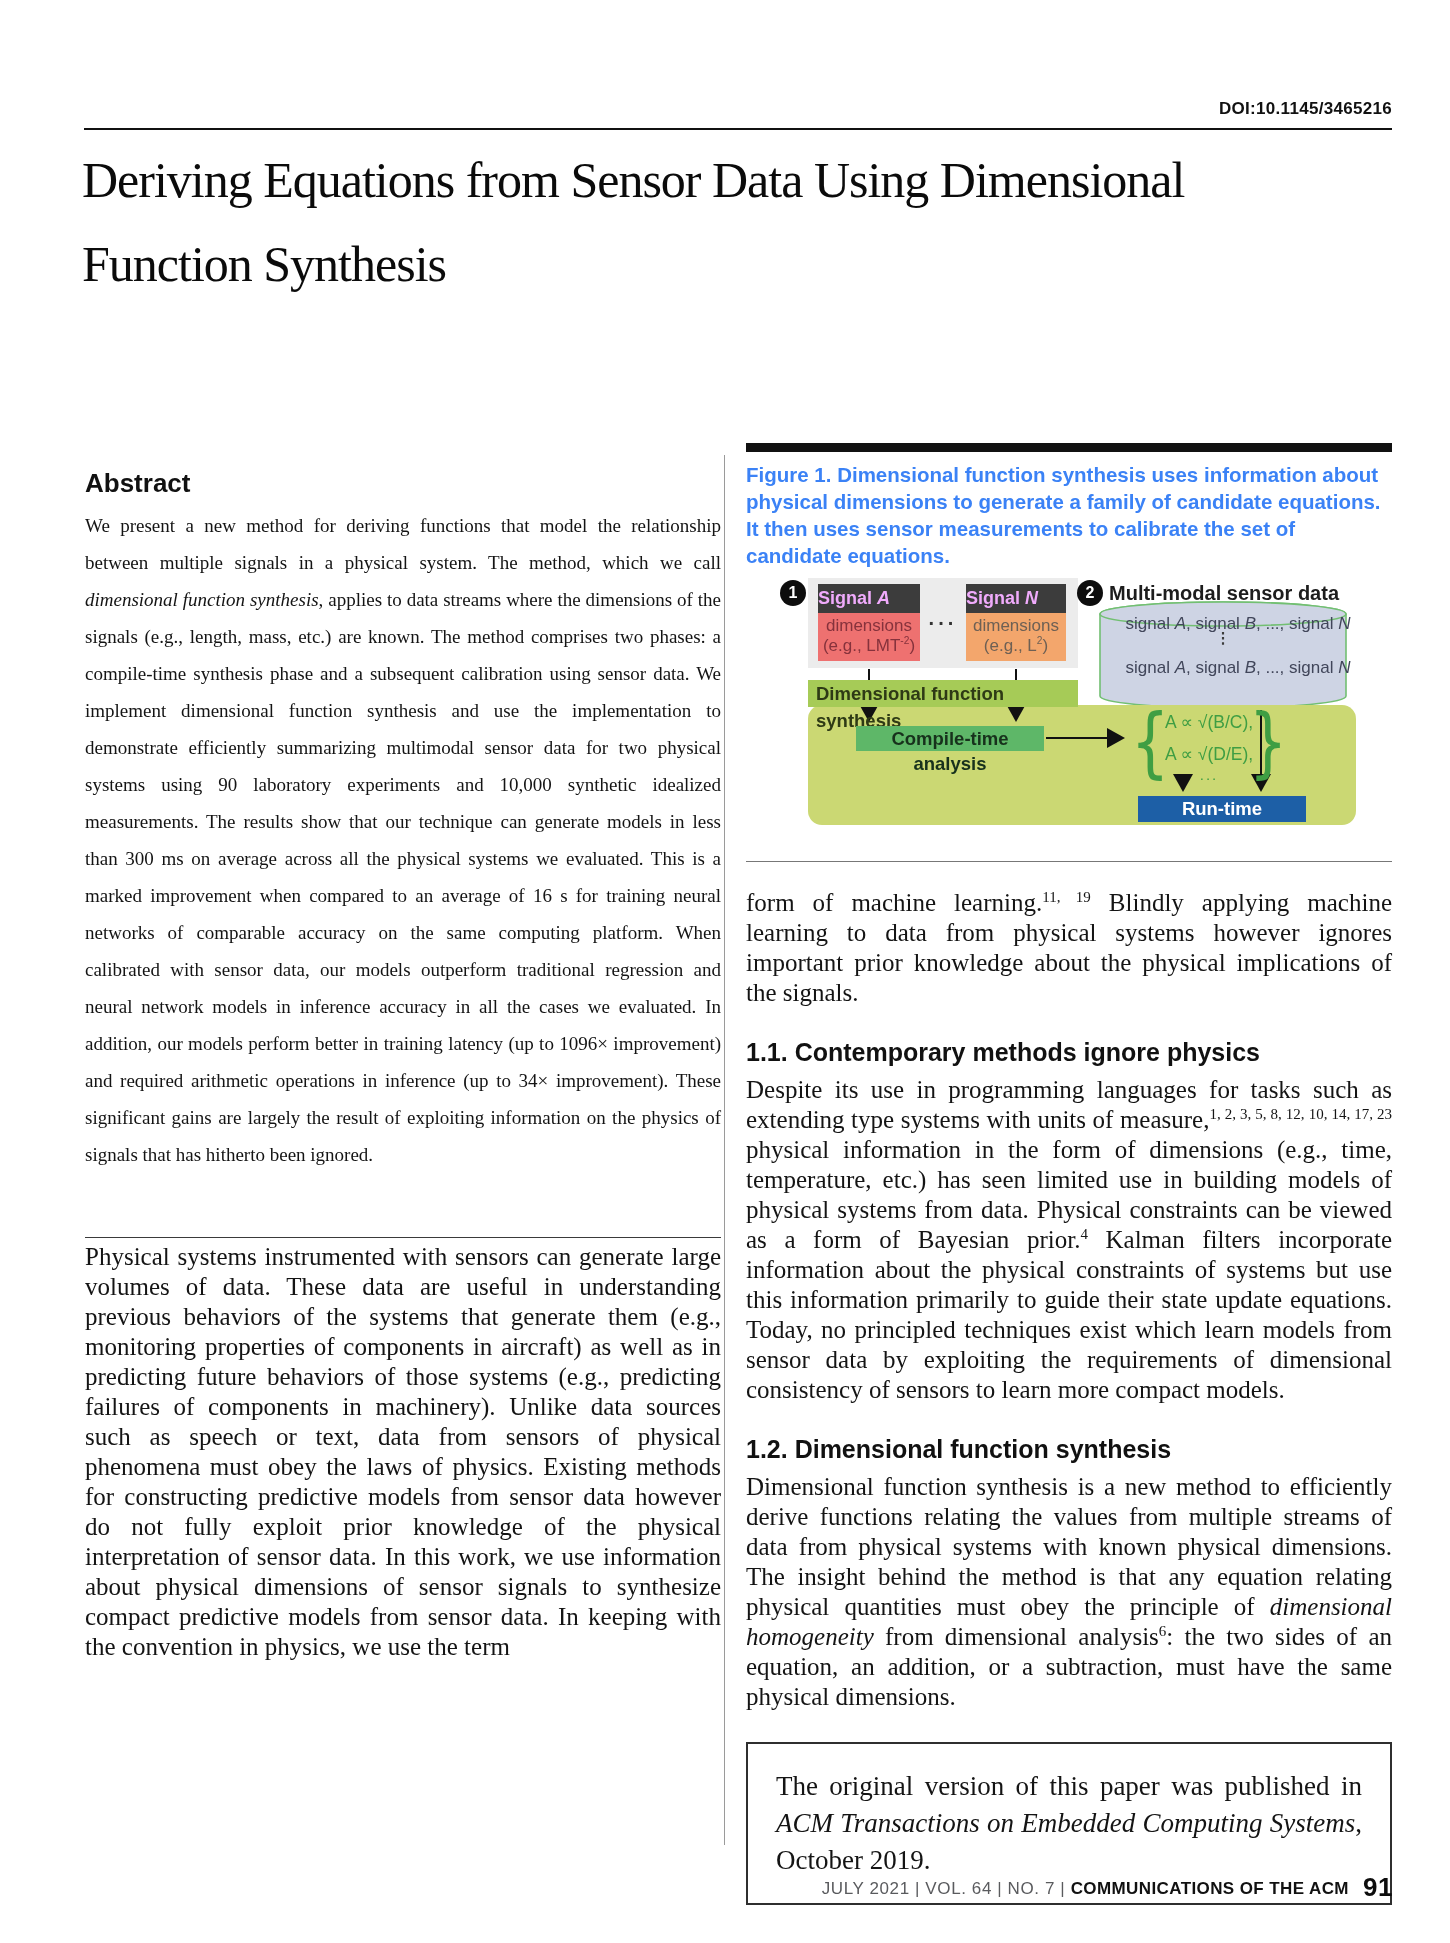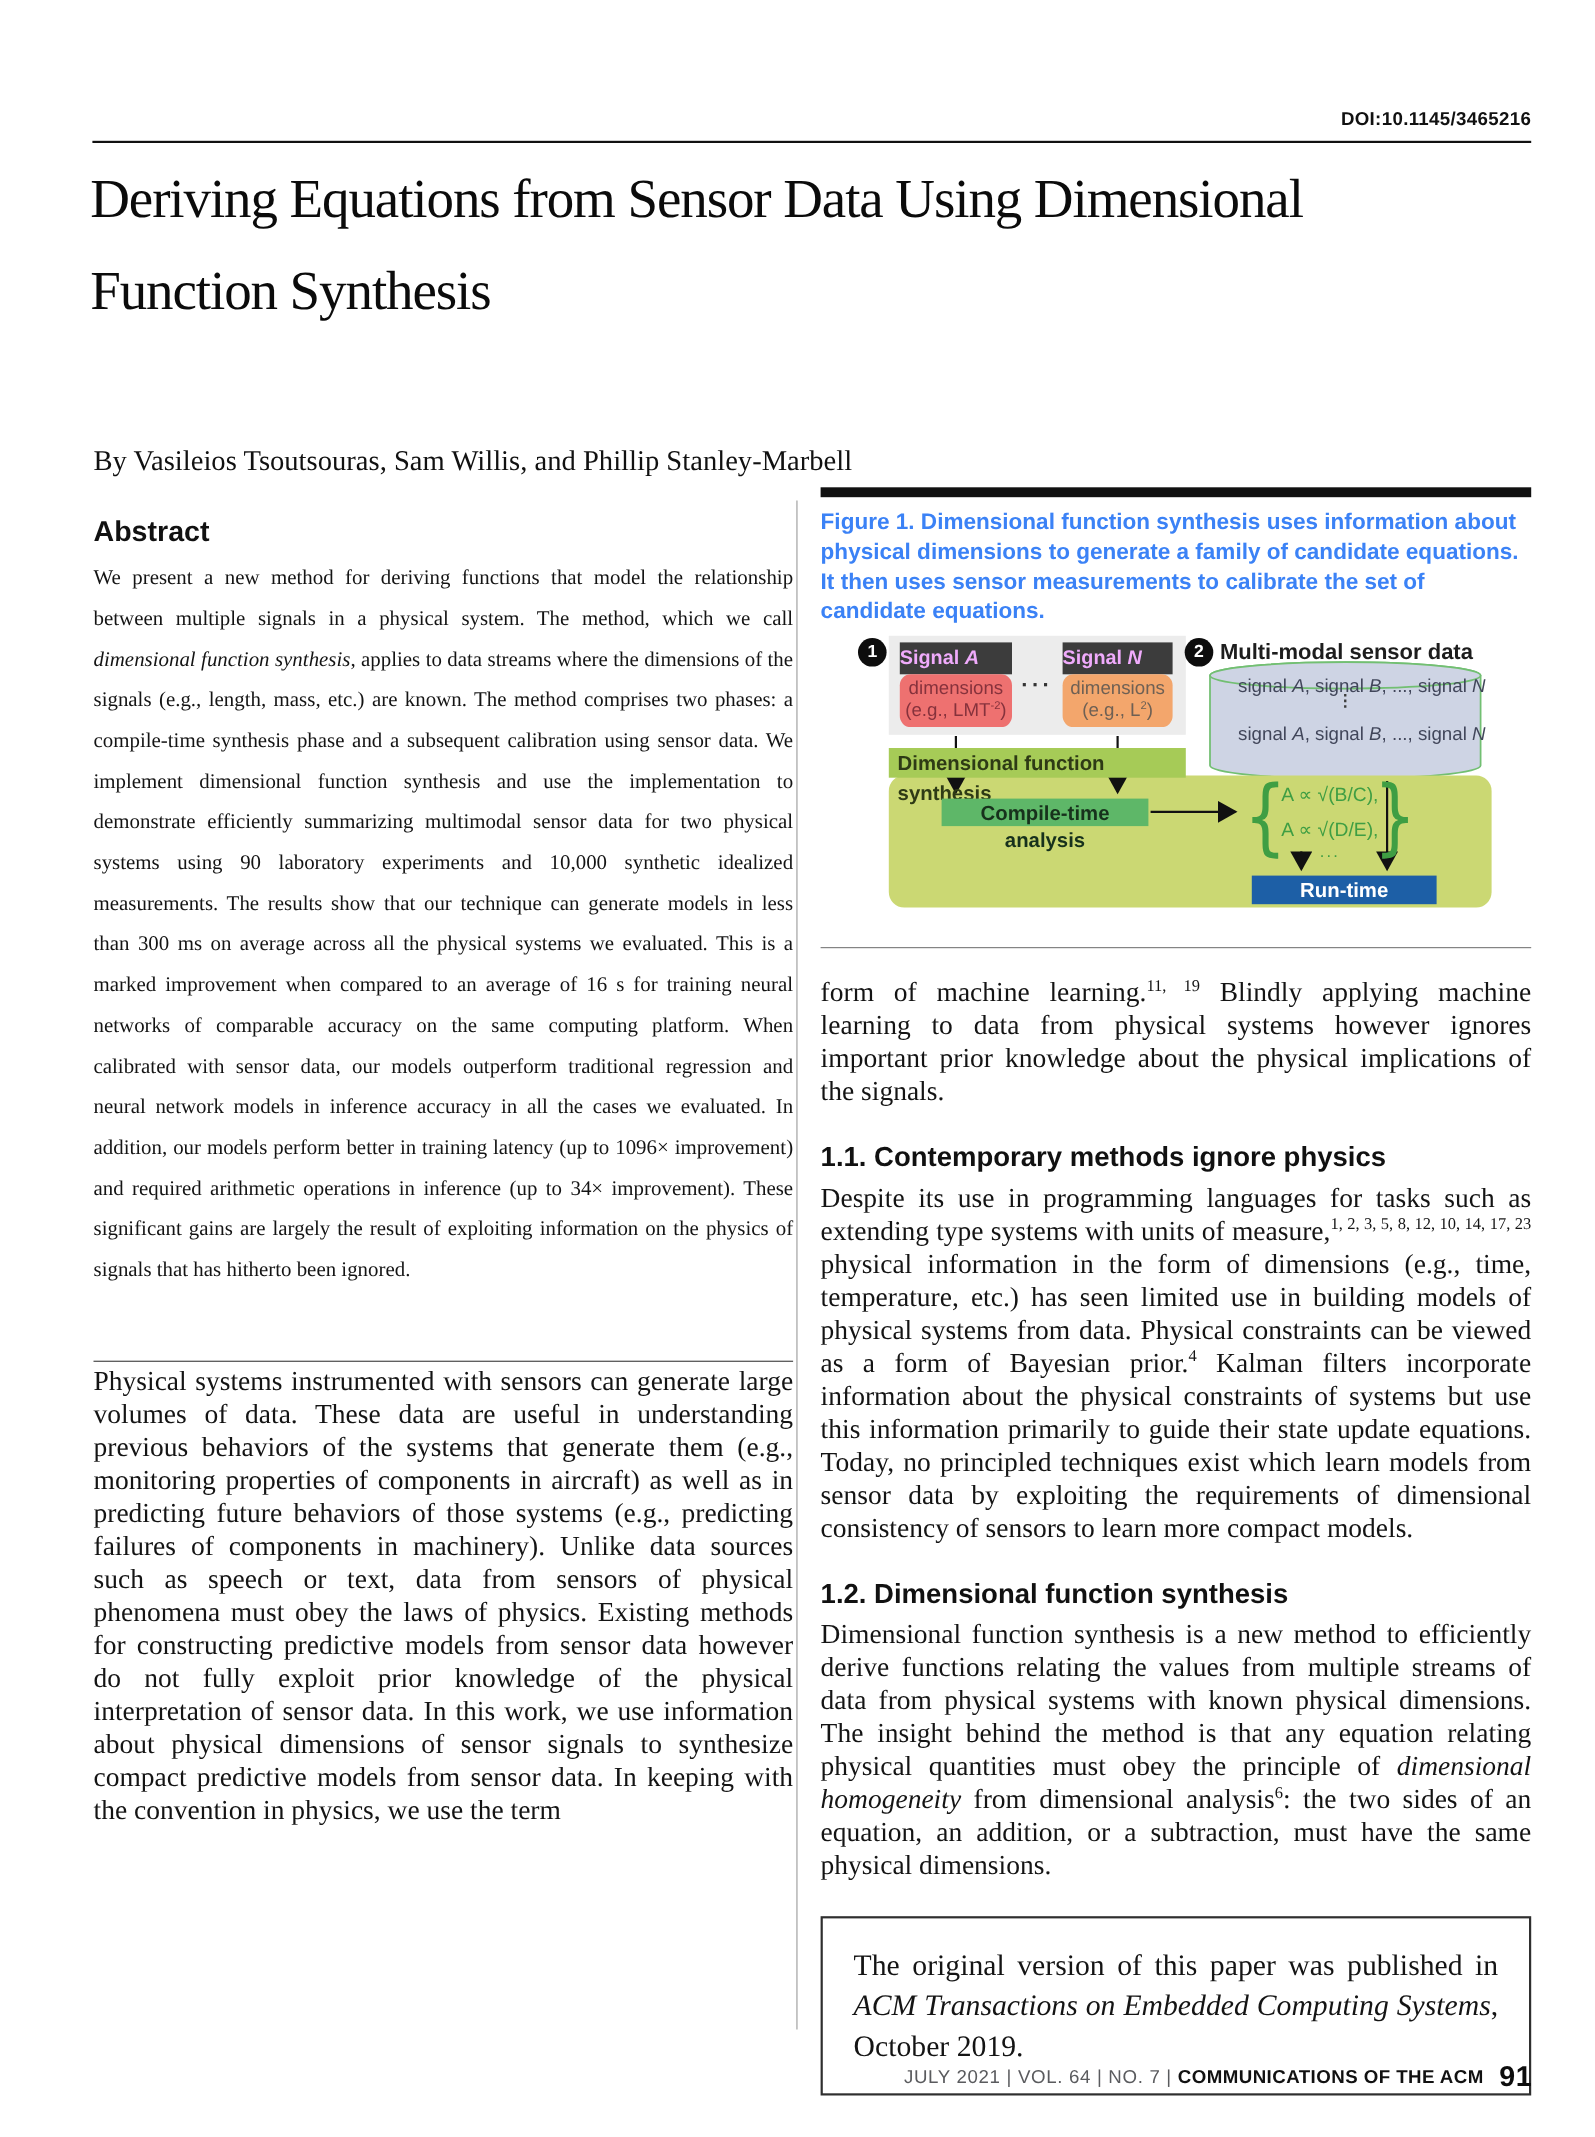--- a/index.html
+++ b/index.html
@@ -44,21 +44,21 @@
   .badge{position:absolute;width:26px;height:26px;border-radius:50%;background:#0d0d0d;
          color:#fff;font-weight:bold;font-size:16px;text-align:center;line-height:26px;z-index:3;}
   .b1{left:34px;top:6px;}
   .b2{left:331px;top:6px;}
   .gray-panel{position:absolute;left:62px;top:4px;width:270px;height:90px;background:#ececec;}
   .sig{position:absolute;top:6px;}
   .sigA{left:10px;width:102px;}
   .sigN{left:158px;width:100px;}
   .sig-head{background:#3c3c3c;color:#f0abfc;font-weight:bold;font-size:18px;text-align:left;
             padding:4px 0;}
-  .sig-body{font-size:17px;line-height:20px;text-align:center;padding:3px 0 5px 0;border-radius:10px;}
+  .sig-body{font-size:17px;line-height:20px;text-align:center;padding:3px 0 5px 0;}
   .sig-body.a{background:#ee7170;color:#86323c;}
   .sig-body.n{background:#f3a66c;color:#6e6054;}
   .dots{position:absolute;left:112px;top:34px;width:46px;text-align:center;
         font-weight:bold;font-size:20px;letter-spacing:3px;color:#333;}
   .mm-label{position:absolute;left:363px;top:8px;font-weight:bold;font-size:20px;color:#1d1d1d;}
   .cylinder{position:absolute;left:352px;top:26px;}
   .cyl-row{position:absolute;left:367px;width:250px;text-align:center;font-size:17px;
            color:#41465a;z-index:2;}
   .r1{top:40px;} .r2{top:84px;}
   .cyl-dots{position:absolute;left:352px;top:58px;width:250px;text-align:center;
@@ -92,21 +92,20 @@
             color:#0d0d0d;margin-left:14px;vertical-align:-2px;}
 </style>
 </head>
 <body>
 
 <div class="page">
 
   <div class="doi">DOI:10.1145/3465216</div>
   <div class="top-rule"></div>
   <h1 class="title">Deriving Equations from Sensor Data Using Dimensional Function Synthesis</h1>
-  <div class="byline">By Vasileios Tsoutsouras, Sam Willis, and Phillip Stanley-Marbell</div>
 
   <div class="col-rule"></div>
 
   <div class="col-left">
     <h2 class="sans">Abstract</h2>
     <p class="abstract-text"><span>We present a new method for deriving functions that model the relationship between multiple signals in a physical system. The method, which we call </span><span class="it">dimensional function synthesis</span><span>, applies to data streams where the dimensions of the signals (e.g., length, mass, etc.) are known. The method comprises two phases: a compile-time synthesis phase and a subsequent calibration using sensor data. We implement dimensional function synthesis and use the implementation to demonstrate efficiently summarizing multimodal sensor data for two physical systems using 90 laboratory experiments and 10,000 synthetic idealized measurements. The results show that our technique can generate models in less than 300 ms on average across all the physical systems we evaluated. This is a marked improvement when compared to an average of 16 s for training neural networks of comparable accuracy on the same computing platform. When calibrated with sensor data, our models outperform traditional regression and neural network models in inference accuracy in all the cases we evaluated. In addition, our models perform better in training latency (up to 1096× improvement) and required arithmetic operations in inference (up to 34× improvement). These significant gains are largely the result of exploiting information on the physics of signals that has hitherto been ignored.</span></p>
     <hr class="mid-rule">
     <p class="body-text"><span>Physical systems instrumented with sensors can generate large volumes of data. These data are useful in understanding previous behaviors of the systems that generate them (e.g., monitoring properties of components in aircraft) as well as in predicting future behaviors of those systems (e.g., predicting failures of components in machinery). Unlike data sources such as speech or text, data from sensors of physical phenomena must obey the laws of physics. Existing methods for constructing predictive models from sensor data however do not fully exploit prior knowledge of the physical interpretation of sensor data. In this work, we use information about physical dimensions of sensor signals to synthesize compact predictive models from sensor data. In keeping with the convention in physics, we use the term </span></p>
   </div>
 

